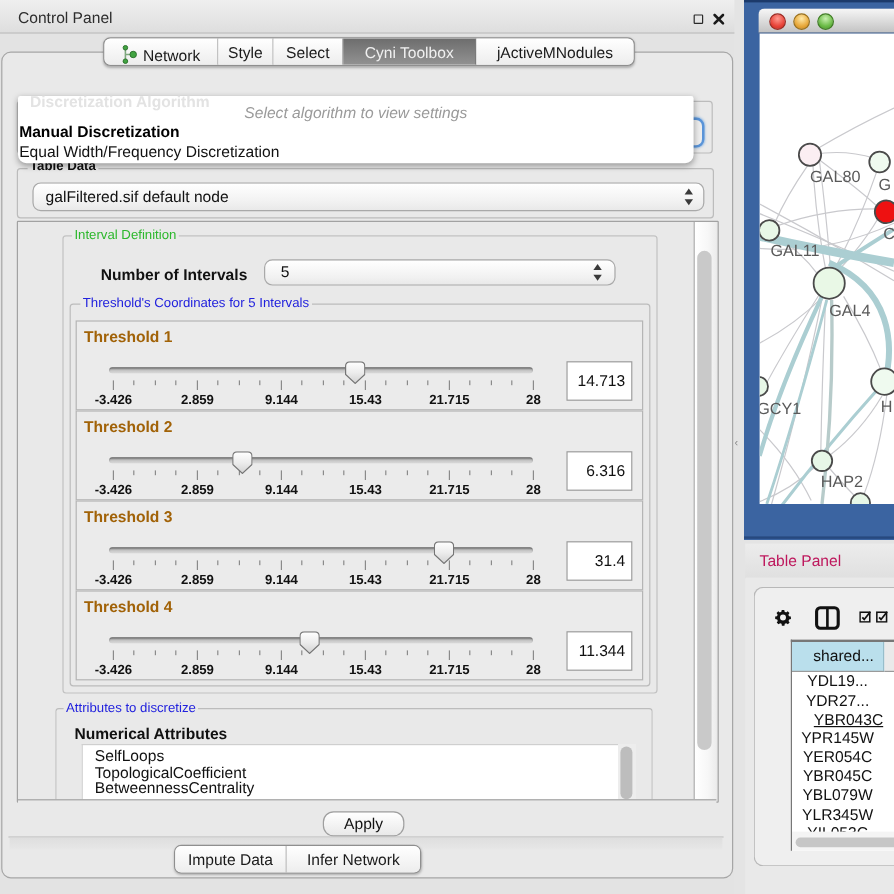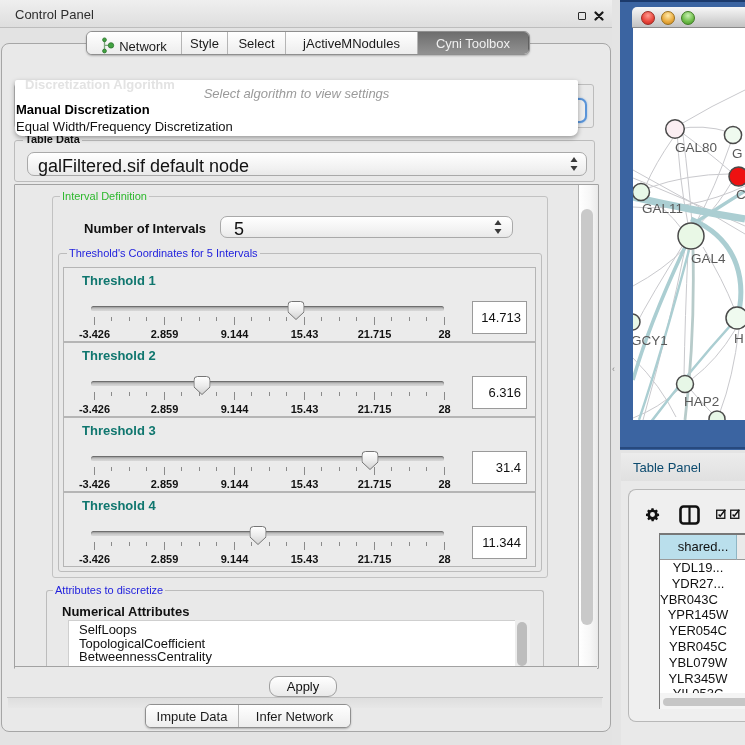--- a/index.html
+++ b/index.html
@@ -9,26 +9,26 @@
 .bold{font-weight:bold;}
 
 .seg{position:absolute;display:flex;background:#f7f7f7;border:1px solid #8f8f8f;border-radius:6px;box-shadow:0 1px 2px rgba(0,0,0,0.25);overflow:hidden;height:22px;}
 .seg .tab{display:flex;align-items:center;justify-content:center;font-size:13px;color:#1a1a1a;border-right:1px solid #b5b5b5;background:linear-gradient(#ffffff,#ededed);white-space:nowrap;}
 .seg .tab:last-child{border-right:none;}
 .seg .tab.sel{background:linear-gradient(#6d6d6d,#929292);color:#f0f0f0;border-right:1px solid #616161;}
 
 .grp{position:absolute;border:1px solid #bcbcbc;border-radius:3px;}
 .grplbl{position:absolute;background:#e9e9e9;padding:0 2px;line-height:13px;font-size:11px;}
 
-.cbo{position:absolute;background:linear-gradient(#ffffff,#f1f1f1 70%,#e9e9e9);border:1px solid #a9a9a9;border-radius:7px;font-size:18px;color:#111;}
+.cbo{position:absolute;background:linear-gradient(#ffffff,#f1f1f1 70%,#e9e9e9);border:1px solid #a9a9a9;border-radius:7px;font-size:13px;color:#111;}
 .cbo .txt{position:absolute;left:10px;top:3px;}
 .arr{position:absolute;width:12px;color:#3a3a3a;}
 
 .tp{position:absolute;left:63px;width:471px;height:73px;background:#ebebeb;border:1px solid #b5b5b5;}
-.tp .ttl{position:absolute;left:18px;top:5px;font-weight:bold;font-size:13px;color:#0f766e;}
+.tp .ttl{position:absolute;left:6px;top:5px;font-weight:bold;font-size:13px;color:#a16207;}
 .tp .track{position:absolute;left:27px;top:38px;width:353px;height:5px;border-radius:3px;background:linear-gradient(#8d8d8d,#c9c9c9 60%,#d8d8d8);box-shadow:inset 0 1px 1px rgba(0,0,0,0.3);}
 .tp .vbox{position:absolute;left:408px;top:33px;width:48px;height:31px;background:#fff;border:1px solid #9a9a9a;font-size:13px;color:#111;text-align:right;padding-right:5px;line-height:31px;}
 .tick{position:absolute;width:1px;background:#8a8a8a;}
 .tlab{position:absolute;top:60px;font-size:11px;font-weight:bold;color:#111;transform:translateX(-50%);}
 .thumb{position:absolute;top:33px;width:17px;height:19px;transform:translateX(-50%);}
 </style>
 </head>
 <body>
 
 <div class="abs" style="left:0;top:0;width:612px;height:745px;background:#e3e3e3;"></div>
@@ -47,22 +47,22 @@
     <svg width="14" height="17" viewBox="0 0 14 17" style="margin-right:4px;">
       <line x1="3.5" y1="2.8" x2="3.5" y2="14" stroke="#7fa87f" stroke-width="1.3"></line>
       <line x1="3.5" y1="8.4" x2="9.6" y2="8.4" stroke="#7fa87f" stroke-width="1.3"></line>
       <circle cx="3.5" cy="2.8" r="1.9" fill="#41a341" stroke="#2c722c" stroke-width="0.8"></circle>
       <circle cx="10" cy="8.4" r="2.7" fill="#41a341" stroke="#2c722c" stroke-width="0.8"></circle>
       <circle cx="3.5" cy="14" r="1.9" fill="#41a341" stroke="#2c722c" stroke-width="0.8"></circle>
     </svg>
     Network</div>
   <div class="tab" style="width:45px;">Style</div>
   <div class="tab" style="width:57px;">Select</div>
+  <div class="tab sel" style="width:110px;">Cyni Toolbox</div>
   <div class="tab" style="width:131px;">jActiveMNodules</div>
-  <div class="tab sel" style="width:110px;">Cyni Toolbox</div>
 </div>
 
 <div class="grp" style="left:14px;top:84px;width:578px;height:42px;"></div>
 
 <div class="abs" style="left:561px;top:98px;width:22px;height:21px;background:#ededed;border:2px solid #5a94d8;border-radius:7px;box-shadow:0 0 2px #8ab4e0;"></div>
 
 <div class="grp" style="left:14px;top:140px;width:579px;height:40px;"></div>
 <div class="grplbl bold" style="left:23px;top:133px;color:#111;">Table Data</div>
 <div class="cbo" style="left:27px;top:152px;width:558px;height:22px;">
   <div class="txt">galFiltered.sif default node</div>
@@ -356,21 +356,21 @@
   <text x="9" y="185">GAL11</text>
   <text x="58" y="235">GAL4</text>
   <text x="-2" y="317">GCY1</text>
   <text x="101" y="315">H</text>
   <text x="51" y="378">HAP2</text>
 </g>
 </svg>
 </div>
 
 <div class="abs" style="left:621px;top:453px;width:124px;height:28px;background:linear-gradient(#ececec,#e0e0e0);border-bottom:1px solid #c9c9c9;"></div>
-<div class="abs f13" style="left:633px;top:460px;color:#0c4a6e;">Table Panel</div>
+<div class="abs f13" style="left:633px;top:460px;color:#be185d;">Table Panel</div>
 <div class="abs" style="left:621px;top:481px;width:124px;height:264px;background:#e9e9e9;"></div>
 <div class="abs" style="left:628px;top:489px;width:117px;height:231px;background:#efefef;border:1px solid #b8b8b8;border-right:none;border-radius:8px 0 0 8px;"></div>
 
 <svg class="abs" style="left:644px;top:506px;" width="17" height="17" viewBox="0 0 24 24">
     <path fill="#111" d="M12 8.5A3.5 3.5 0 1 0 12 15.5 3.5 3.5 0 0 0 12 8.5zm9.4 5.5l-2.2 0.4a7.3 7.3 0 0 1-0.7 1.7l1.3 1.9-2.1 2.1-1.9-1.3a7.3 7.3 0 0 1-1.7 0.7L13.7 21.7h-3l-0.4-2.2a7.3 7.3 0 0 1-1.7-0.7l-1.9 1.3-2.1-2.1 1.3-1.9a7.3 7.3 0 0 1-0.7-1.7L2.8 14v-3l2.2-0.4a7.3 7.3 0 0 1 0.7-1.7L4.4 6.9l2.1-2.1 1.9 1.3a7.3 7.3 0 0 1 1.7-0.7l0.4-2.2h3l0.4 2.2a7.3 7.3 0 0 1 1.7 0.7l1.9-1.3 2.1 2.1-1.3 1.9a7.3 7.3 0 0 1 0.7 1.7l2.2 0.4z"></path>
   </svg>
 <svg class="abs" style="left:679px;top:505px;" width="21" height="20" viewBox="0 0 21 20">
     <rect x="1.5" y="1.5" width="18" height="17" rx="3" fill="none" stroke="#111" stroke-width="2.6"></rect>
     <line x1="10.5" y1="2" x2="10.5" y2="18" stroke="#111" stroke-width="2.2"></line>
   </svg>
@@ -391,21 +391,21 @@
   <div id="trows" style="position:absolute;left:0;top:25px;width:114px;font-size:13px;color:#111;">
       <div style="position:relative;height:15.8px;line-height:15.8px;">
         <span style="position:absolute;left:0;width:76px;text-align:center;top:0;">YDL19...</span>
         <span style="position:absolute;left:85px;top:0;">YDL1</span>
       </div>
       <div style="position:relative;height:15.8px;line-height:15.8px;">
         <span style="position:absolute;left:0;width:76px;text-align:center;top:0;">YDR27...</span>
         <span style="position:absolute;left:85px;top:0;">YDR2</span>
       </div>
       <div style="position:relative;height:15.8px;line-height:15.8px;">
-        <span style="position:absolute;left:0;width:76px;text-align:left;top:0;">YBR043C</span>
+        <span style="position:absolute;left:0;width:76px;text-align:right;top:0;text-decoration:underline;">YBR043C</span>
         <span style="position:absolute;left:85px;top:0;">YBR0</span>
       </div>
       <div style="position:relative;height:15.8px;line-height:15.8px;">
         <span style="position:absolute;left:0;width:76px;text-align:center;top:0;">YPR145W</span>
         <span style="position:absolute;left:85px;top:0;">YPR1</span>
       </div>
       <div style="position:relative;height:15.8px;line-height:15.8px;">
         <span style="position:absolute;left:0;width:76px;text-align:center;top:0;">YER054C</span>
         <span style="position:absolute;left:85px;top:0;">YER0</span>
       </div>

